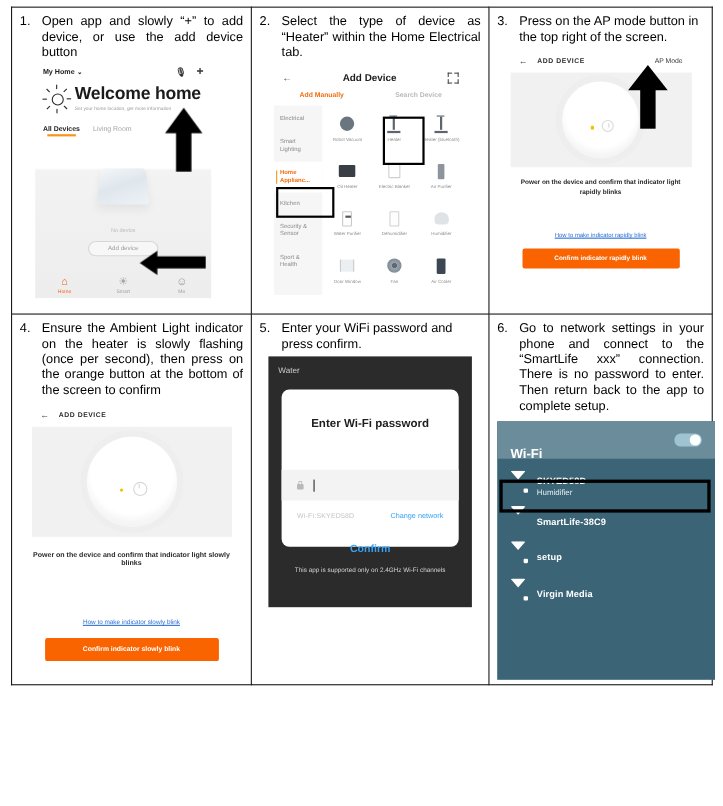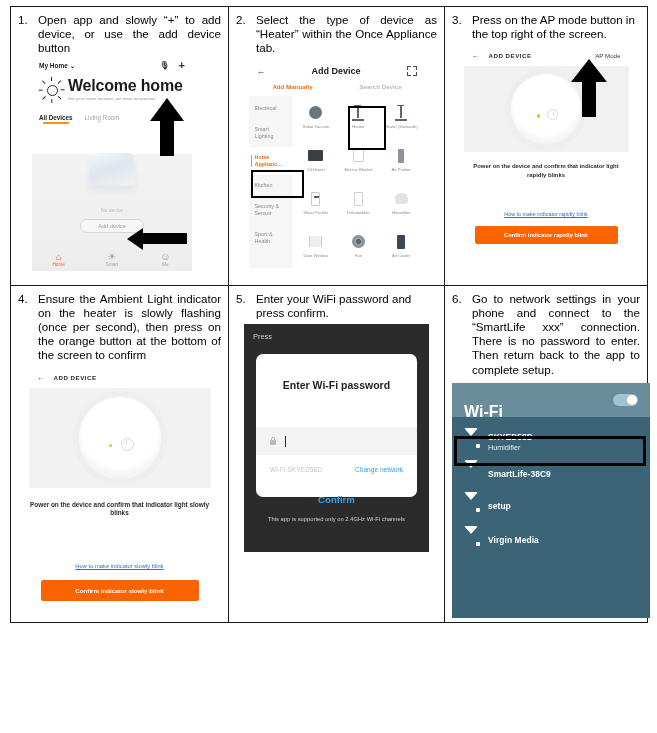--- a/index.html
+++ b/index.html
@@ -173,21 +173,21 @@
   .c5-caret { width:0.9px; height:11px; background:#2b2b2b; margin-left:9px; }
   .c5-row { position:absolute; left:0; right:0; top:112px; display:flex; padding: 0 14px; align-items:center;}
   .c5-ssid { font-size:6.3px; color:#c4c4c4; letter-spacing:0.2px;}
   .c5-change { margin-left:auto; font-size:6.6px; color:#36a2f5; }
   .c5-confirm { position:absolute; left:0; right:0; top:140px; text-align:center; font-size:9.6px; color:#36a2f5; font-weight:bold;}
   .c5-foot { position:absolute; left:0; right:0; bottom:30px; text-align:center; font-size:5.8px; color:#d2d2d2;}
 
   
   .c6-shot { width:198px; height:235px; background:#3b6476; margin:6px auto 0 auto; position:relative; overflow:hidden;}
   .c6-head { height:34px; background:#6b8c9b; display:flex; align-items:center; padding: 0 12px; }
-  .c6-htitle { font-size:16px; font-weight:bold; color:#fff;margin-top:24px; }
+  .c6-htitle { font-size:12px; font-weight:bold; color:#fff;margin-top:24px; }
   .c6-toggle { margin-left:auto; width:25px; height:12px; border-radius:7px; background:#9fc4cf; position:relative;}
   .c6-toggle i { position:absolute; right:1px; top:1px; width:10px; height:10px; border-radius:50%; background:#fff;}
   .c6-list { padding-top: 8px; }
   .c6-item { display:flex; align-items:center; height:34px; padding: 0 12px; position:relative; }
   .c6-wifi { width:15px; height:12px; position:relative; flex: 0 0 15px; margin-right: 9px;}
   .c6-wifi .fan {
      width:0;height:0;border-left:7.5px solid transparent;border-right:7.5px solid transparent;
      border-top:8.5px solid #ffffff; border-radius:2px;
   }
   .c6-wifi .lk { position:absolute; right:-1px; bottom:0px; width:4px; height:4px; background:#fff; border-radius:1px;}
@@ -283,21 +283,21 @@
                   <div class="tail"></div>
           </div>
         </div>
       </div>
     </td>
 
     <td>
       <div class="cell-inner">
         <div class="step">
           <div class="step-num">2.</div>
-          <div class="step-txt">Select the type of device as “Heater” within the Once Appliance tab.</div>
+          <div class="step-txt">Select the type of device as “Heater” within the Home Electrical tab.</div>
         </div>
 
         <div class="c2-shot">
           <div class="c2-bar">
             <span class="c2-back">←</span>
             <span class="c2-title">Add Device</span>
             <span class="c2-scan">
               <span class="tl"></span>
                     <span class="tr"></span>
                     <span class="bl"></span>
@@ -474,21 +474,21 @@
     </td>
 
     <td>
       <div class="cell-inner">
         <div class="step">
           <div class="step-num">5.</div>
           <div class="step-txt left">Enter your WiFi password and press confirm.</div>
         </div>
 
         <div class="c5-shot">
-          <div class="c5-cancel">Press</div>
+          <div class="c5-cancel">Water</div>
           <div class="c5-card">
             <div class="c5-h">Enter Wi-Fi password</div>
             <div class="c5-field">
               <span class="c5-lock">
                       <i class="s"></i>
                       <i class="b"></i>
                     </span>
               <span class="c5-caret"></span>
               <span></span>
             </div>

